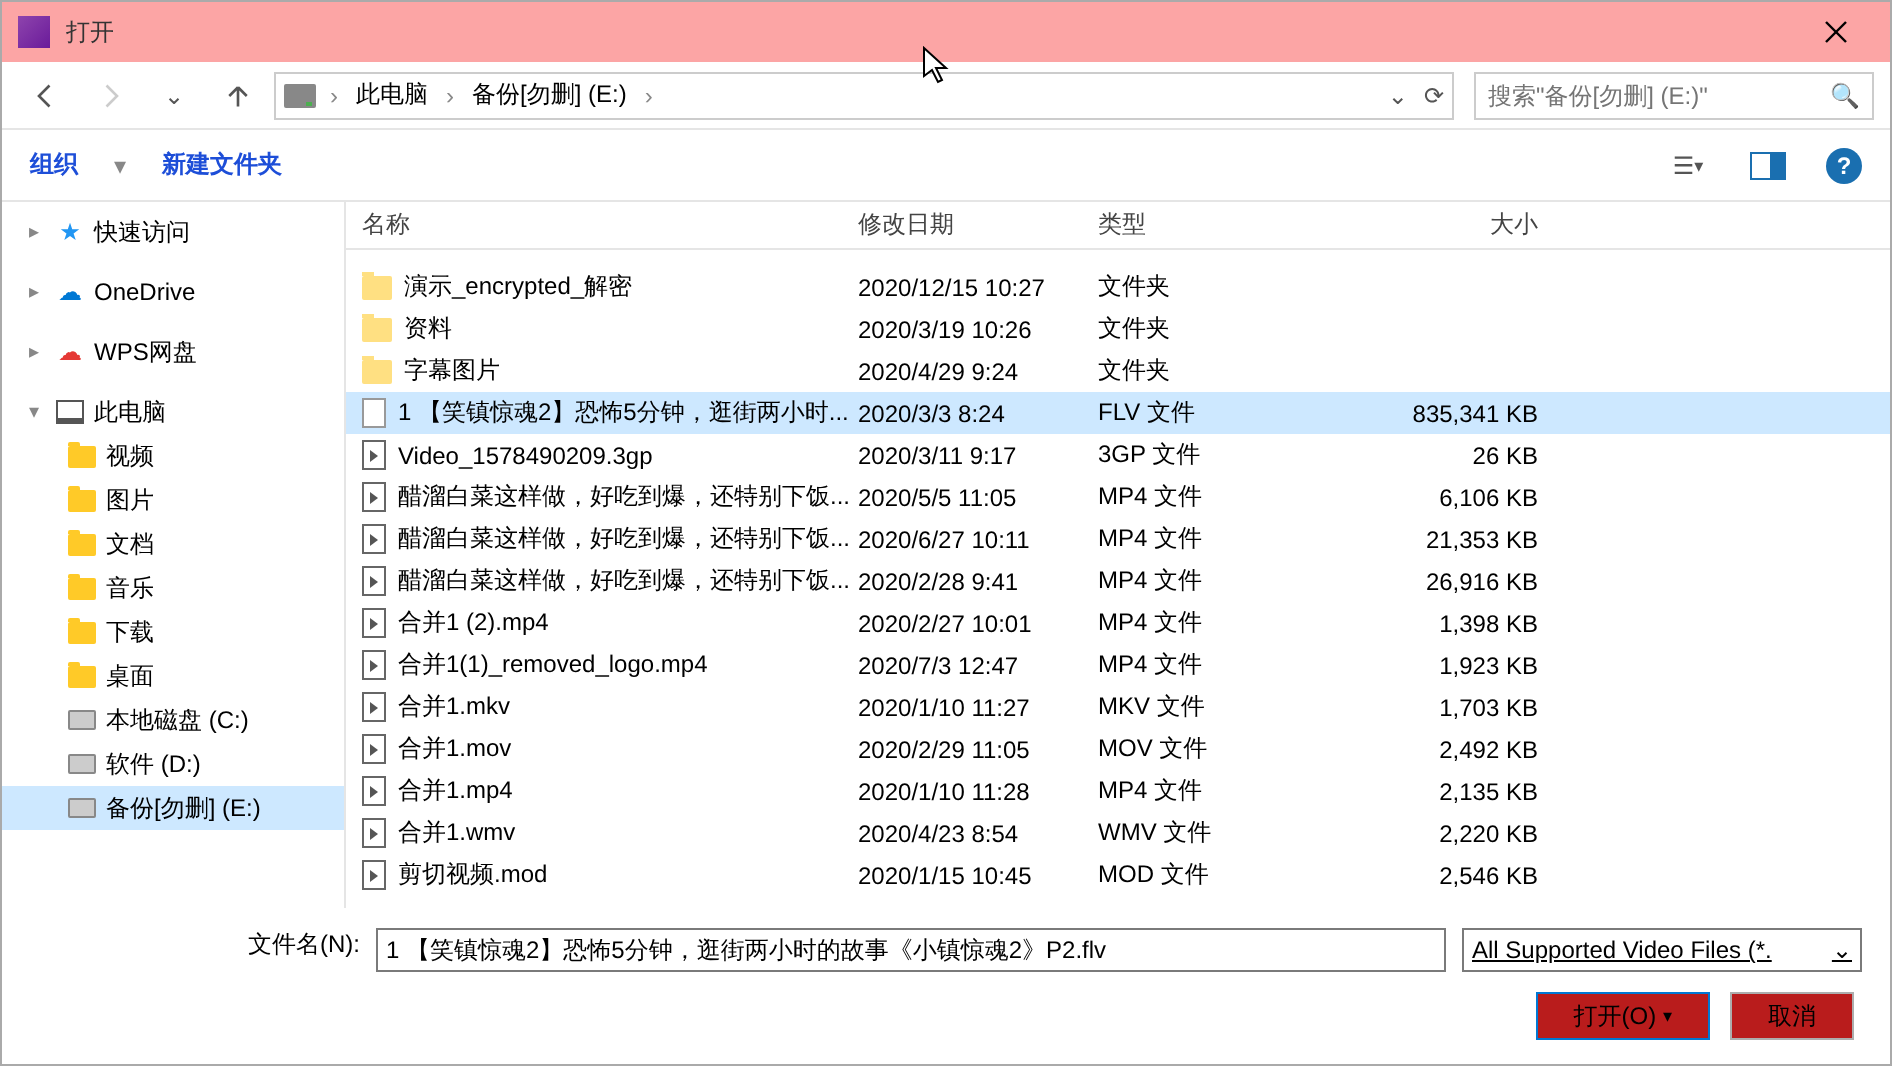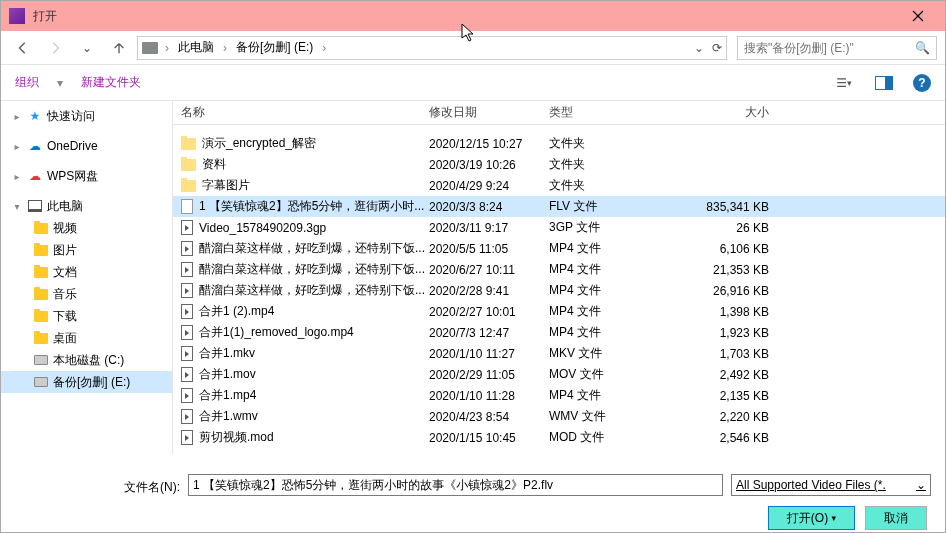--- a/index.html
+++ b/index.html
@@ -18,21 +18,21 @@
 .breadcrumb .drive-icon { width:16px; height:12px; background:#888; border-radius:1px; margin-right:2px; position:relative; }
 .breadcrumb .drive-icon::after { content:""; position:absolute; bottom:1px; right:2px; width:3px; height:2px; background:#4caf50; }
 .breadcrumb .sep { color:#888; padding:0 3px; }
 .breadcrumb .crumb { padding:2px 4px; }
 .bc-end { display:flex; align-items:center; gap:2px; }
 .searchbox { width:200px; height:24px; border:1px solid #ccc; display:flex; align-items:center; padding:0 6px; color:#888; margin-left:6px; }
 .searchbox input { border:none; outline:none; flex:1; color:#888; }
 .searchbox .sicon { color:#666; }
 
 .toolbar { height: 36px; display:flex; align-items:center; padding:0 14px; gap:18px; border-bottom:1px solid #e5e5e5; }
-.toolbar .tlink { color:#a21caf; cursor:pointer; }
+.toolbar .tlink { color:#1d4ed8; cursor:pointer;font-weight:bold; }
 .toolbar .spacer { flex:1; }
 .tool-icon { width:22px; height:22px; display:flex; align-items:center; justify-content:center; color:#555; }
 .help-icon { width:18px; height:18px; border-radius:50%; background:#1a6fb0; color:#fff; display:flex; align-items:center; justify-content:center; font-weight:bold; }
 
 .main { display:flex; height: calc(533px - 30px - 34px - 36px - 80px); }
 .sidebar { width:172px; border-right:1px solid #e5e5e5; overflow:hidden; padding-top:4px; }
 .tree-item { display:flex; align-items:center; height:22px; padding-left:10px; gap:4px; cursor:default; }
 .tree-item.sub { padding-left:32px; }
 .tree-item.selected { background:#cde8ff; }
 .tree-item .exp { width:12px; color:#888; font-size:10px; text-align:center; }
@@ -57,26 +57,26 @@
 .file-row .col-name { display:flex; align-items:center; gap:6px; white-space:nowrap; overflow:hidden; text-overflow:ellipsis; }
 .file-row .col-name span.txt { overflow:hidden; text-overflow:ellipsis; }
 .ficon { width:16px; height:16px; display:flex; align-items:center; justify-content:center; flex-shrink:0; }
 .ficon.folder { background:#ffe082; border-radius:1px; width:15px; height:12px; position:relative; }
 .ficon.folder::before { content:""; position:absolute; top:-2px; left:0; width:6px; height:2px; background:#ffe082; }
 .ficon.file { width:12px; height:15px; border:1px solid #999; background:#fff; }
 .ficon.video { width:12px; height:15px; border:1px solid #666; background:#fff; position:relative; }
 .ficon.video::after { content:""; position:absolute; left:3px; top:4px; border-left:4px solid #555; border-top:3px solid transparent; border-bottom:3px solid transparent; }
 
 .footer { height:80px; padding:10px 14px; display:flex; flex-direction:column; gap:10px; }
-.fn-row { display:flex; align-items:flex-end; gap:8px;margin-top:10px; }
+.fn-row { display:flex; align-items:flex-start; gap:8px; }
 .fn-label { width:165px; text-align:right; }
 .fn-input { flex:1; height:22px; border:1px solid #7a7a7a; padding:0 4px; }
 .fn-filter { width:200px; height:22px; border:1px solid #7a7a7a; display:flex; align-items:center; padding:0 4px; justify-content:space-between; white-space:nowrap; overflow:hidden;text-decoration:underline; }
 .btn-row { display:flex; justify-content:flex-end; gap:10px; padding-right:4px; }
-.btn { height:24px; padding:0 18px; border:1px solid #adadad; background:#5eead4; cursor:pointer; display:flex; align-items:center; }
+.btn { height:24px; padding:0 18px; border:1px solid #adadad; background:#b91c1c; cursor:pointer; display:flex; align-items:center; }
 .btn.primary { border:1px solid #0078d4; }
 
 .arrow-overlay { position:absolute; pointer-events:none; }
 
 .cursor { position:absolute; left:460px; top:22px; pointer-events:none; }
 .cursor svg { width:16px; height:20px; }
 </style>
 </head>
 <body>
 
@@ -204,20 +204,26 @@
           <div class="folder-icon-sm"></div>
         </span>
         <span>桌面</span>
       </div>
       <div class="tree-item sub">
         <span class="ticon">
           <div class="drive-icon-sm"></div>
         </span>
         <span>本地磁盘 (C:)</span>
       </div>
+      <div class="tree-item sub">
+        <span class="ticon">
+          <div class="drive-icon-sm"></div>
+        </span>
+        <span>软件 (D:)</span>
+      </div>
       <div class="tree-item sub selected">
         <span class="ticon">
           <div class="drive-icon-sm"></div>
         </span>
         <span>备份[勿删] (E:)</span>
       </div>
     </div>
   <div class="filepane">
     <div class="headers">
       <div class="col-name">名称</div>

